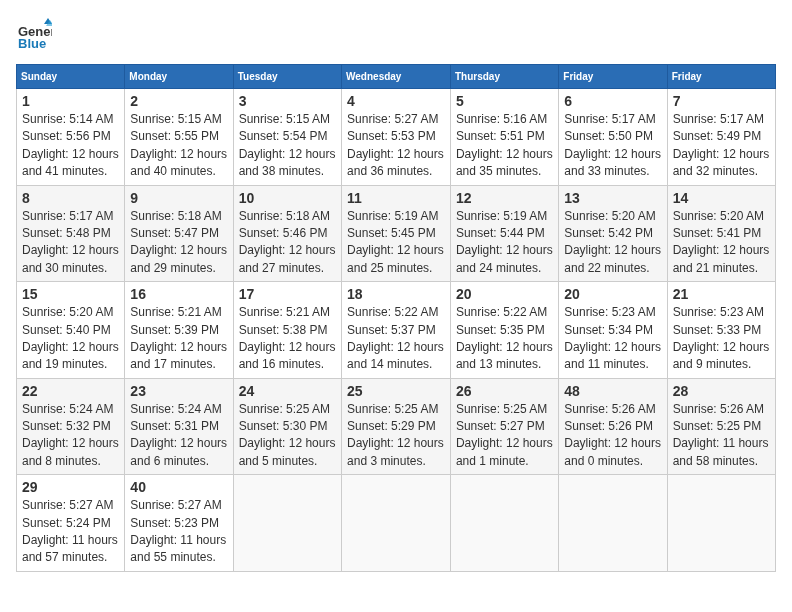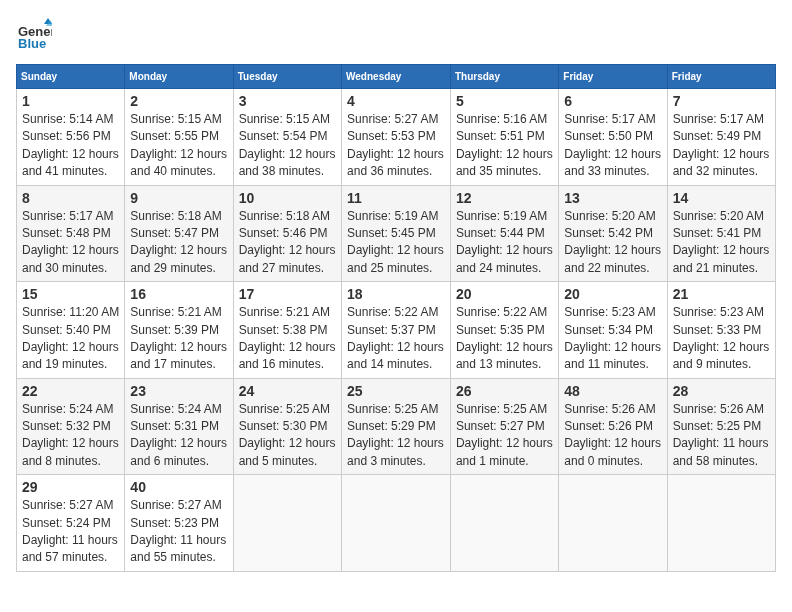--- a/index.html
+++ b/index.html
@@ -213,21 +213,21 @@
           <span class="day-number">14</span>
           <div class="day-info">Sunrise: 5:20 AM
 Sunset: 5:41 PM
 Daylight: 12 hours
 and 21 minutes.</div>
         </td>
       </tr>
       <tr>
         <td>
           <span class="day-number">15</span>
-          <div class="day-info">Sunrise: 11:20 AM
+          <div class="day-info">Sunrise: 5:20 AM
 Sunset: 5:40 PM
 Daylight: 12 hours
 and 19 minutes.</div>
         </td>
         <td>
           <span class="day-number">16</span>
           <div class="day-info">Sunrise: 5:21 AM
 Sunset: 5:39 PM
 Daylight: 12 hours
 and 17 minutes.</div>

